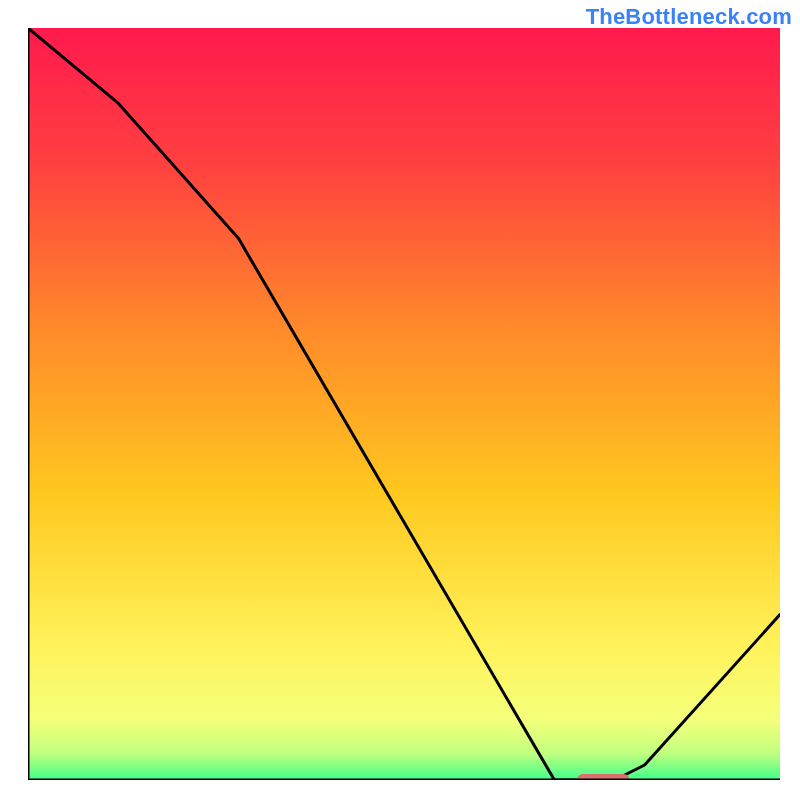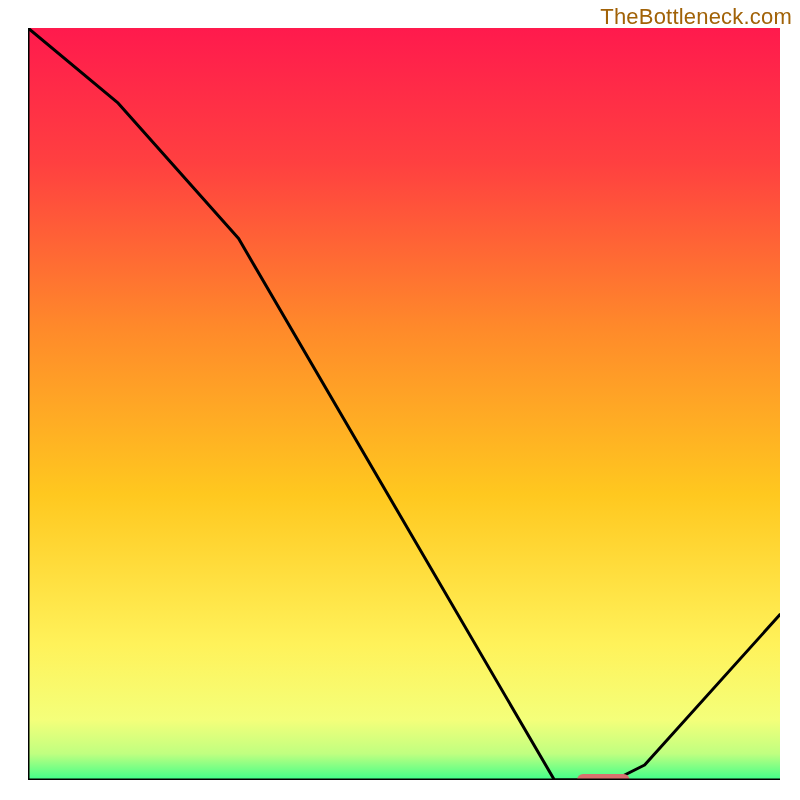--- a/index.html
+++ b/index.html
@@ -12,23 +12,23 @@
   }
   .container {
     position: relative;
     width: 800px;
     height: 800px;
   }
   .watermark {
     position: absolute;
     top: 4px;
     right: 8px;
-    color: #a16207;
+    color: #3b82f6;
     font-size: 22px;
-    font-weight: 400;
+    font-weight: 700;
     letter-spacing: 0.2px;
   }
   .plot {
     position: absolute;
     left: 28px;
     top: 28px;
     width: 752px;
     height: 752px;
     box-sizing: border-box;
   }

